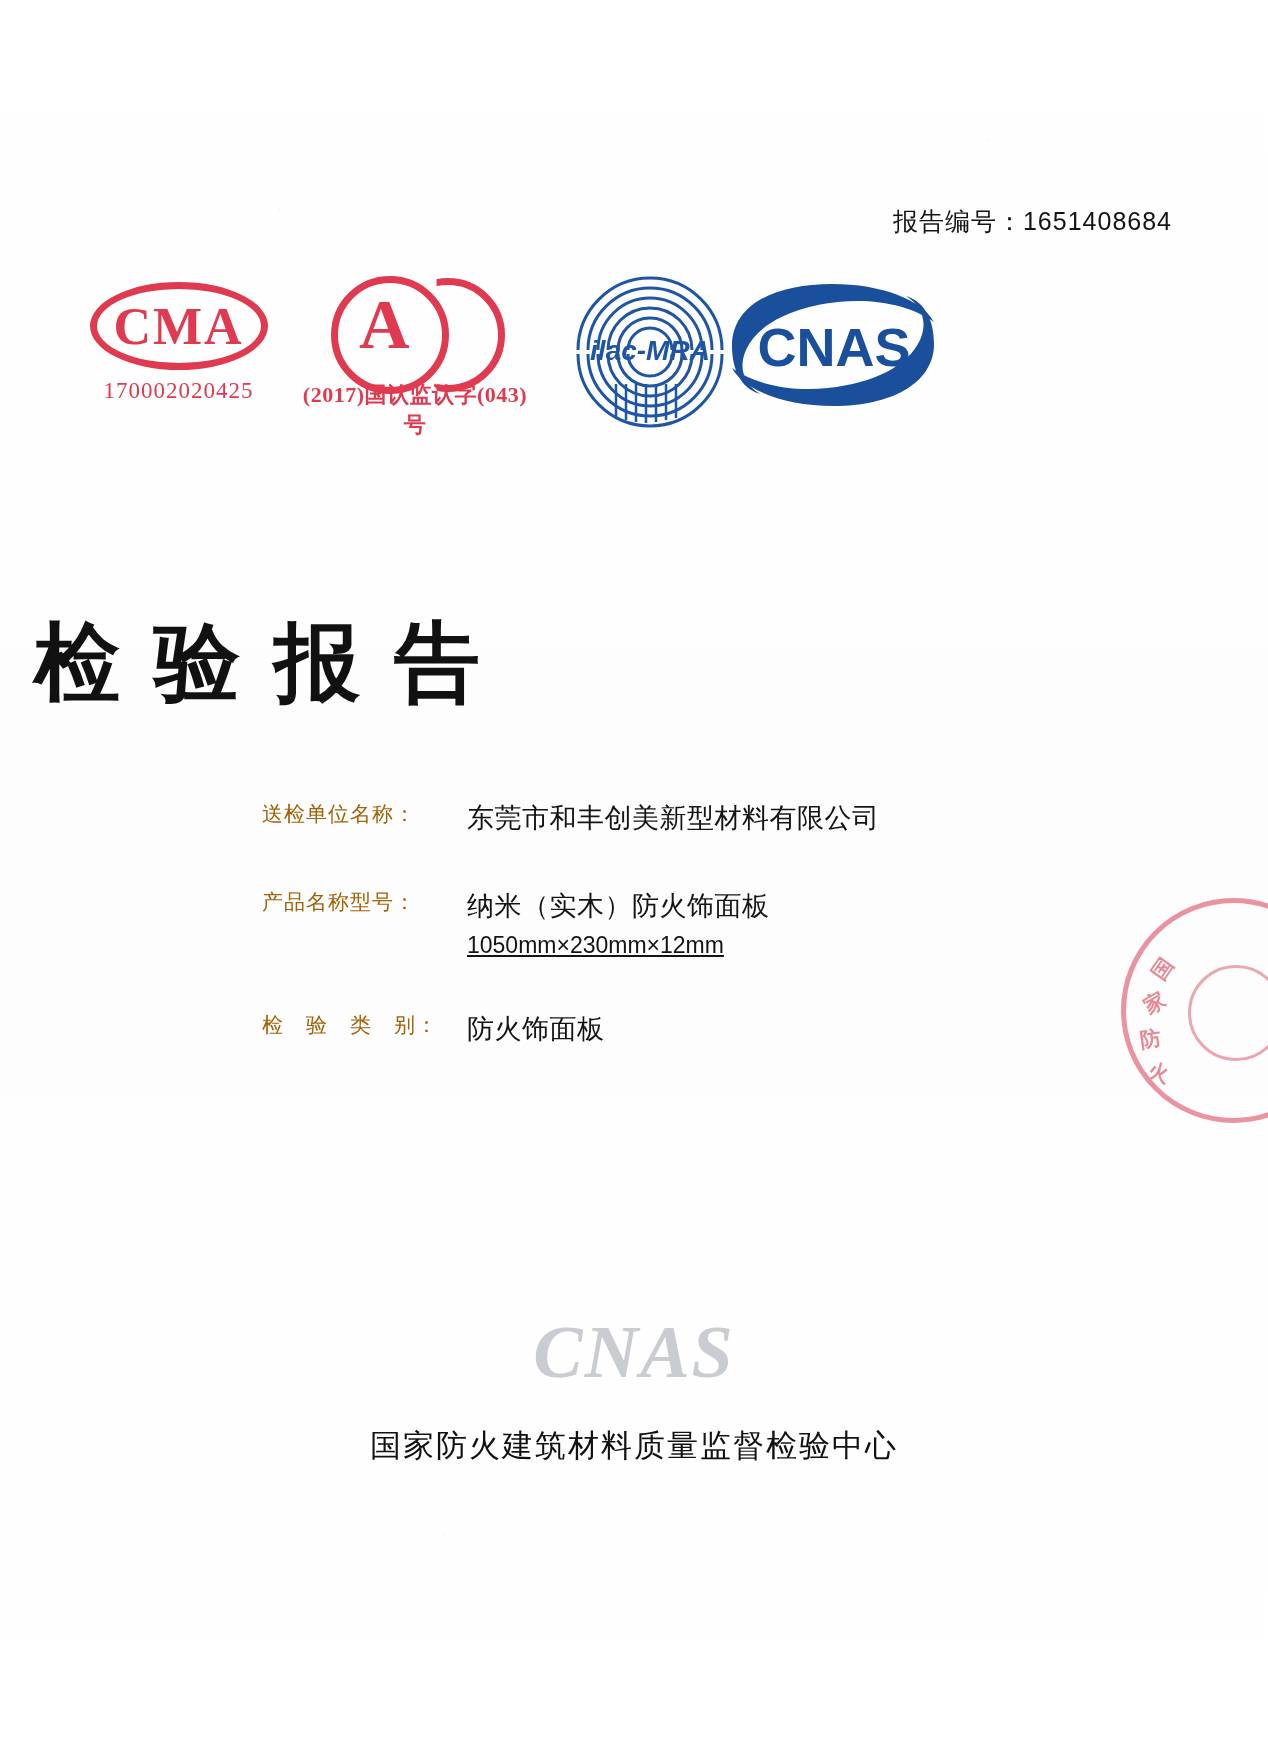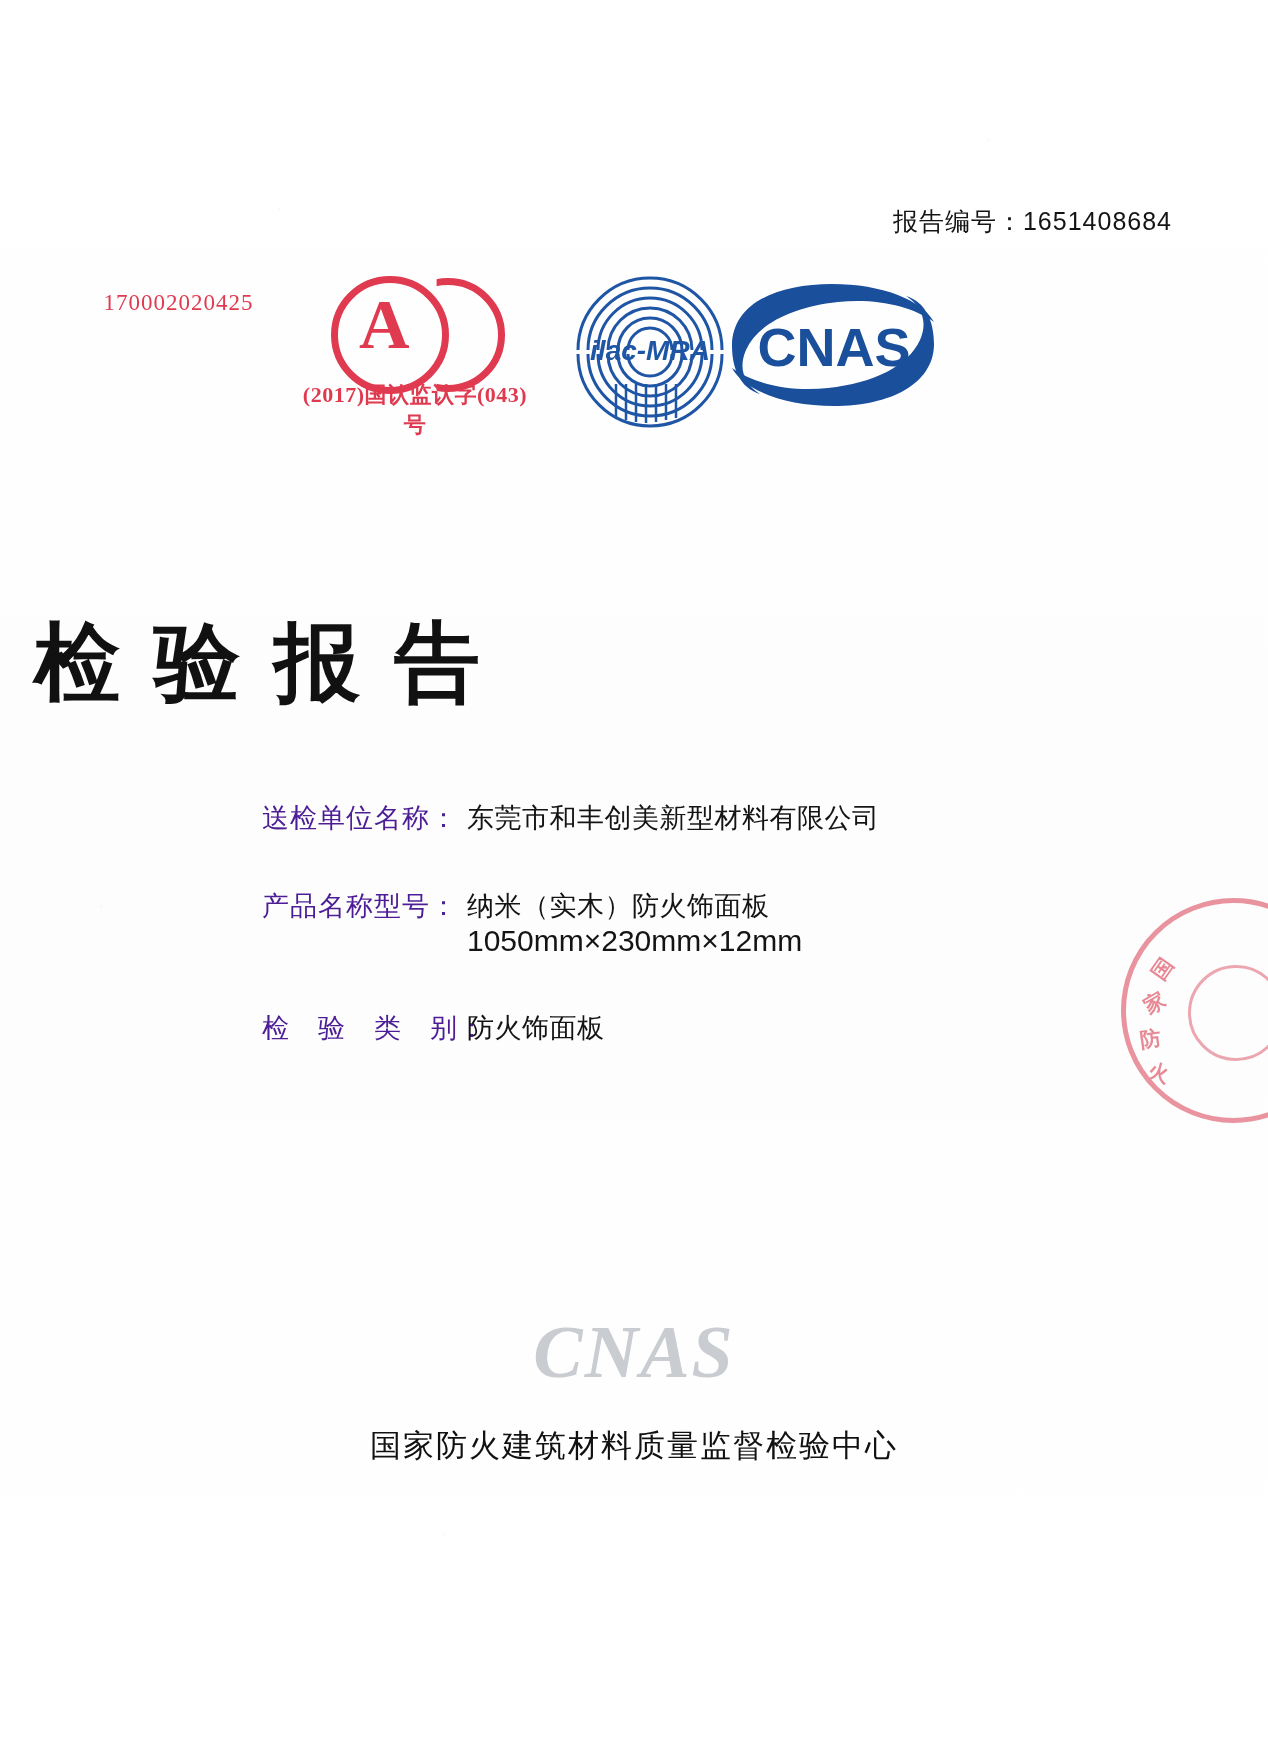--- a/index.html
+++ b/index.html
@@ -200,39 +200,41 @@
     top: 800px;
     left: 262px;
     width: 760px;
   }
   .field {
     display: flex;
     align-items: flex-start;
     margin-bottom: 52px;
   }
   .field-label {
-    font-size: 27px;
+    font-size: 21px;
     letter-spacing: 1px;
-    color: #4c1d95;
+    color: #a16207;
     white-space: nowrap;
     width: 205px;
     flex: 0 0 205px;
   }
   .field-label.spaced {
     letter-spacing: 1px;
   }
   .field-value {
     font-size: 27px;
     color: #141414;
     letter-spacing: 0.5px;
   }
   .field-value .sub {
     display: block;
-    font-size: 30px;
+    font-size: 23px;
+    margin-top: 8px;
     letter-spacing: 0;
+    text-decoration: underline;
   }
 
   
   .nftc {
     position: absolute;
     top: 1310px;
     left: 0;
     width: 1268px;
     text-align: center;
     font-family: "Liberation Serif", serif;
@@ -291,20 +293,24 @@
 
 <div class="paper"></div>
 
 <div class="report-no">
   <span>报告编号：</span><span>1651408684</span>
 </div>
 
 <div class="logo-row">
 
   <div class="cma">
+    <div class="cma-mark">
+      <div class="ellipse"></div>
+      <div class="txt">CMA</div>
+    </div>
     <div class="cma-code">170002020425</div>
   </div>
 
   <div class="cal">
     <div class="cal-mark">
       <div class="cal-circle"></div>
       <div class="cal-a">A</div>
       <div class="cal-swoosh"></div>
     </div>
     <div class="cal-code">(2017)国认监认字(043)号</div>

